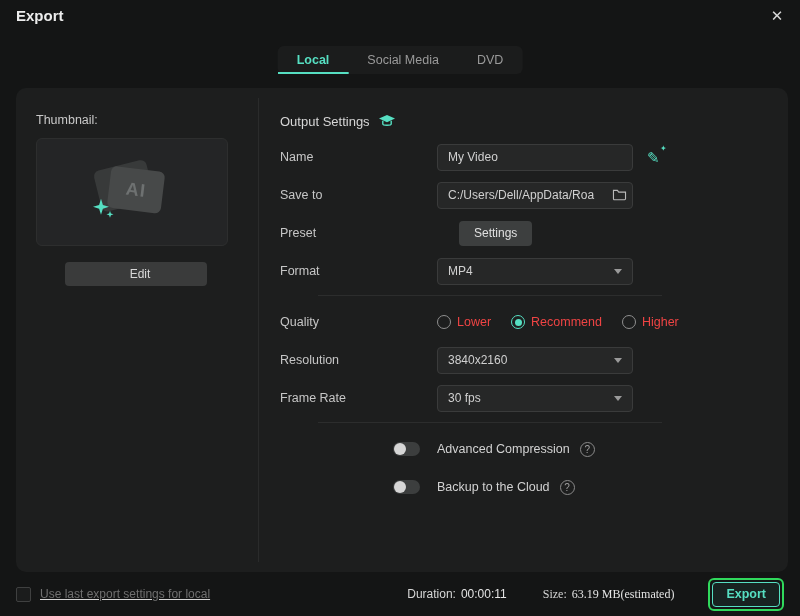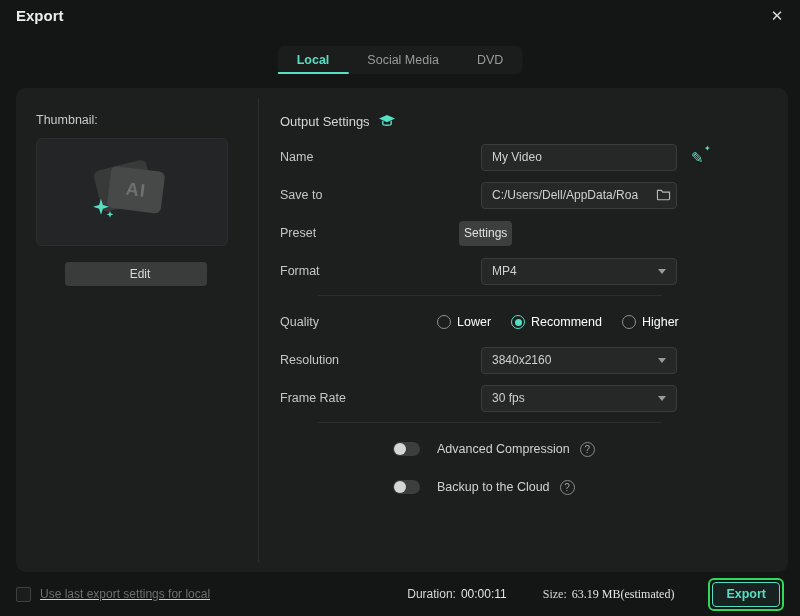--- a/index.html
+++ b/index.html
@@ -30,40 +30,40 @@
     font-size:18px;font-weight:700;color:#6e7171;letter-spacing:1px;}
   .sparkles{position:absolute;left:-4px;bottom:-6px;}
   .edit-btn{position:absolute;left:49px;top:174px;width:134px;height:24px;background:#3a3b3b;border-radius:4px;
     display:flex;align-items:center;justify-content:center;font-size:12px;color:#d8d8d8;cursor:pointer;padding-left:8px;}
   
   .rightcol{position:absolute;left:242px;top:0;right:0;bottom:0;padding:26px 24px 0 22px;box-sizing:border-box;}
   .out-header{display:flex;align-items:center;gap:8px;margin-bottom:14px;}
   .out-title{font-size:13px;color:#d6d6d6;}
   .row{display:flex;align-items:center;margin-bottom:10px;min-height:28px;}
   .row-label{width:140px;margin-right:17px;text-align:left;font-size:12.5px;color:#c6c6c6;flex:none;}
-  .ctrl{width:196px;flex:none;position:relative;box-sizing:border-box;margin-left:44px;}
+  .ctrl{width:196px;flex:none;position:relative;box-sizing:border-box;}
   .field,.dropdown{width:196px;height:27px;background:#262727;border:1px solid #3a3b3b;border-radius:4px;
     box-sizing:border-box;font-size:12px;color:#d0d0d0;display:flex;align-items:center;padding:0 10px;}
   input.field{font-family:"Liberation Sans", sans-serif;outline:none;}
   .field.with-icon{padding-right:28px;width:196px;}
   .dropdown{justify-content:space-between;cursor:pointer;padding-right:10px;}
   .chev{width:0;height:0;border-left:4px solid transparent;border-right:4px solid transparent;border-top:5px solid #9a9a9a;flex:none;margin-left:8px;}
   .folder-btn{position:absolute;right:6px;top:6px;cursor:pointer;line-height:0;}
   .ai-pen{margin-left:14px;color:var(--accent);font-size:15px;position:relative;cursor:pointer;line-height:1;}
   .ai-pen .mini-star{position:absolute;top:-5px;right:-7px;font-size:8px;}
-  .settings-btn{margin-left:22px;height:25px;padding:0 5px;background:#3d3f3f;border-radius:4px;display:flex;align-items:center;
+  .settings-btn{margin-left:22px;height:25px;padding:0 15px;background:#3d3f3f;border-radius:4px;display:flex;align-items:center;
     font-size:12px;color:#e0e0e0;cursor:pointer;flex:none;}
   .hdivider{height:1px;background:#2c2d2d;margin:10px 0 12px 38px;width:344px;}
   
   .radio-group{display:flex;align-items:center;gap:20px;}
   .radio-opt{display:flex;align-items:center;gap:6px;cursor:pointer;}
   .radio{width:14px;height:14px;border-radius:50%;border:1.5px solid #8f8f8f;box-sizing:border-box;position:relative;flex:none;}
   .radio.sel{border-color:var(--accent);}
   .radio.sel::after{content:"";position:absolute;inset:2.5px;border-radius:50%;background:var(--accent);}
-  .radio-text{font-size:12.5px;color:#ffffff;}
+  .radio-text{font-size:12.5px;color:#ef4444;}
   
   .row-toggle-label{width:140px;margin-right:17px;display:flex;justify-content:flex-end;flex:none;}
   .toggle{width:27px;height:14px;border-radius:8px;background:#3c3e3e;position:relative;cursor:pointer;flex:none;}
   .toggle .knob{position:absolute;left:1px;top:1px;width:12px;height:12px;border-radius:50%;background:#d6d6d6;}
   .toggle-text{font-size:12.5px;color:#d2d2d2;}
   .help{margin-left:10px;width:15px;height:15px;border-radius:50%;border:1px solid #8a8a8a;color:#a0a0a0;
     display:flex;align-items:center;justify-content:center;font-size:10px;box-sizing:border-box;cursor:pointer;flex:none;}
   .dropdown.disabled{color:#6f6f6f;background:#232424;border-color:#323333;}
   .dropdown.disabled .chev{border-top-color:#6a6a6a;}
   

